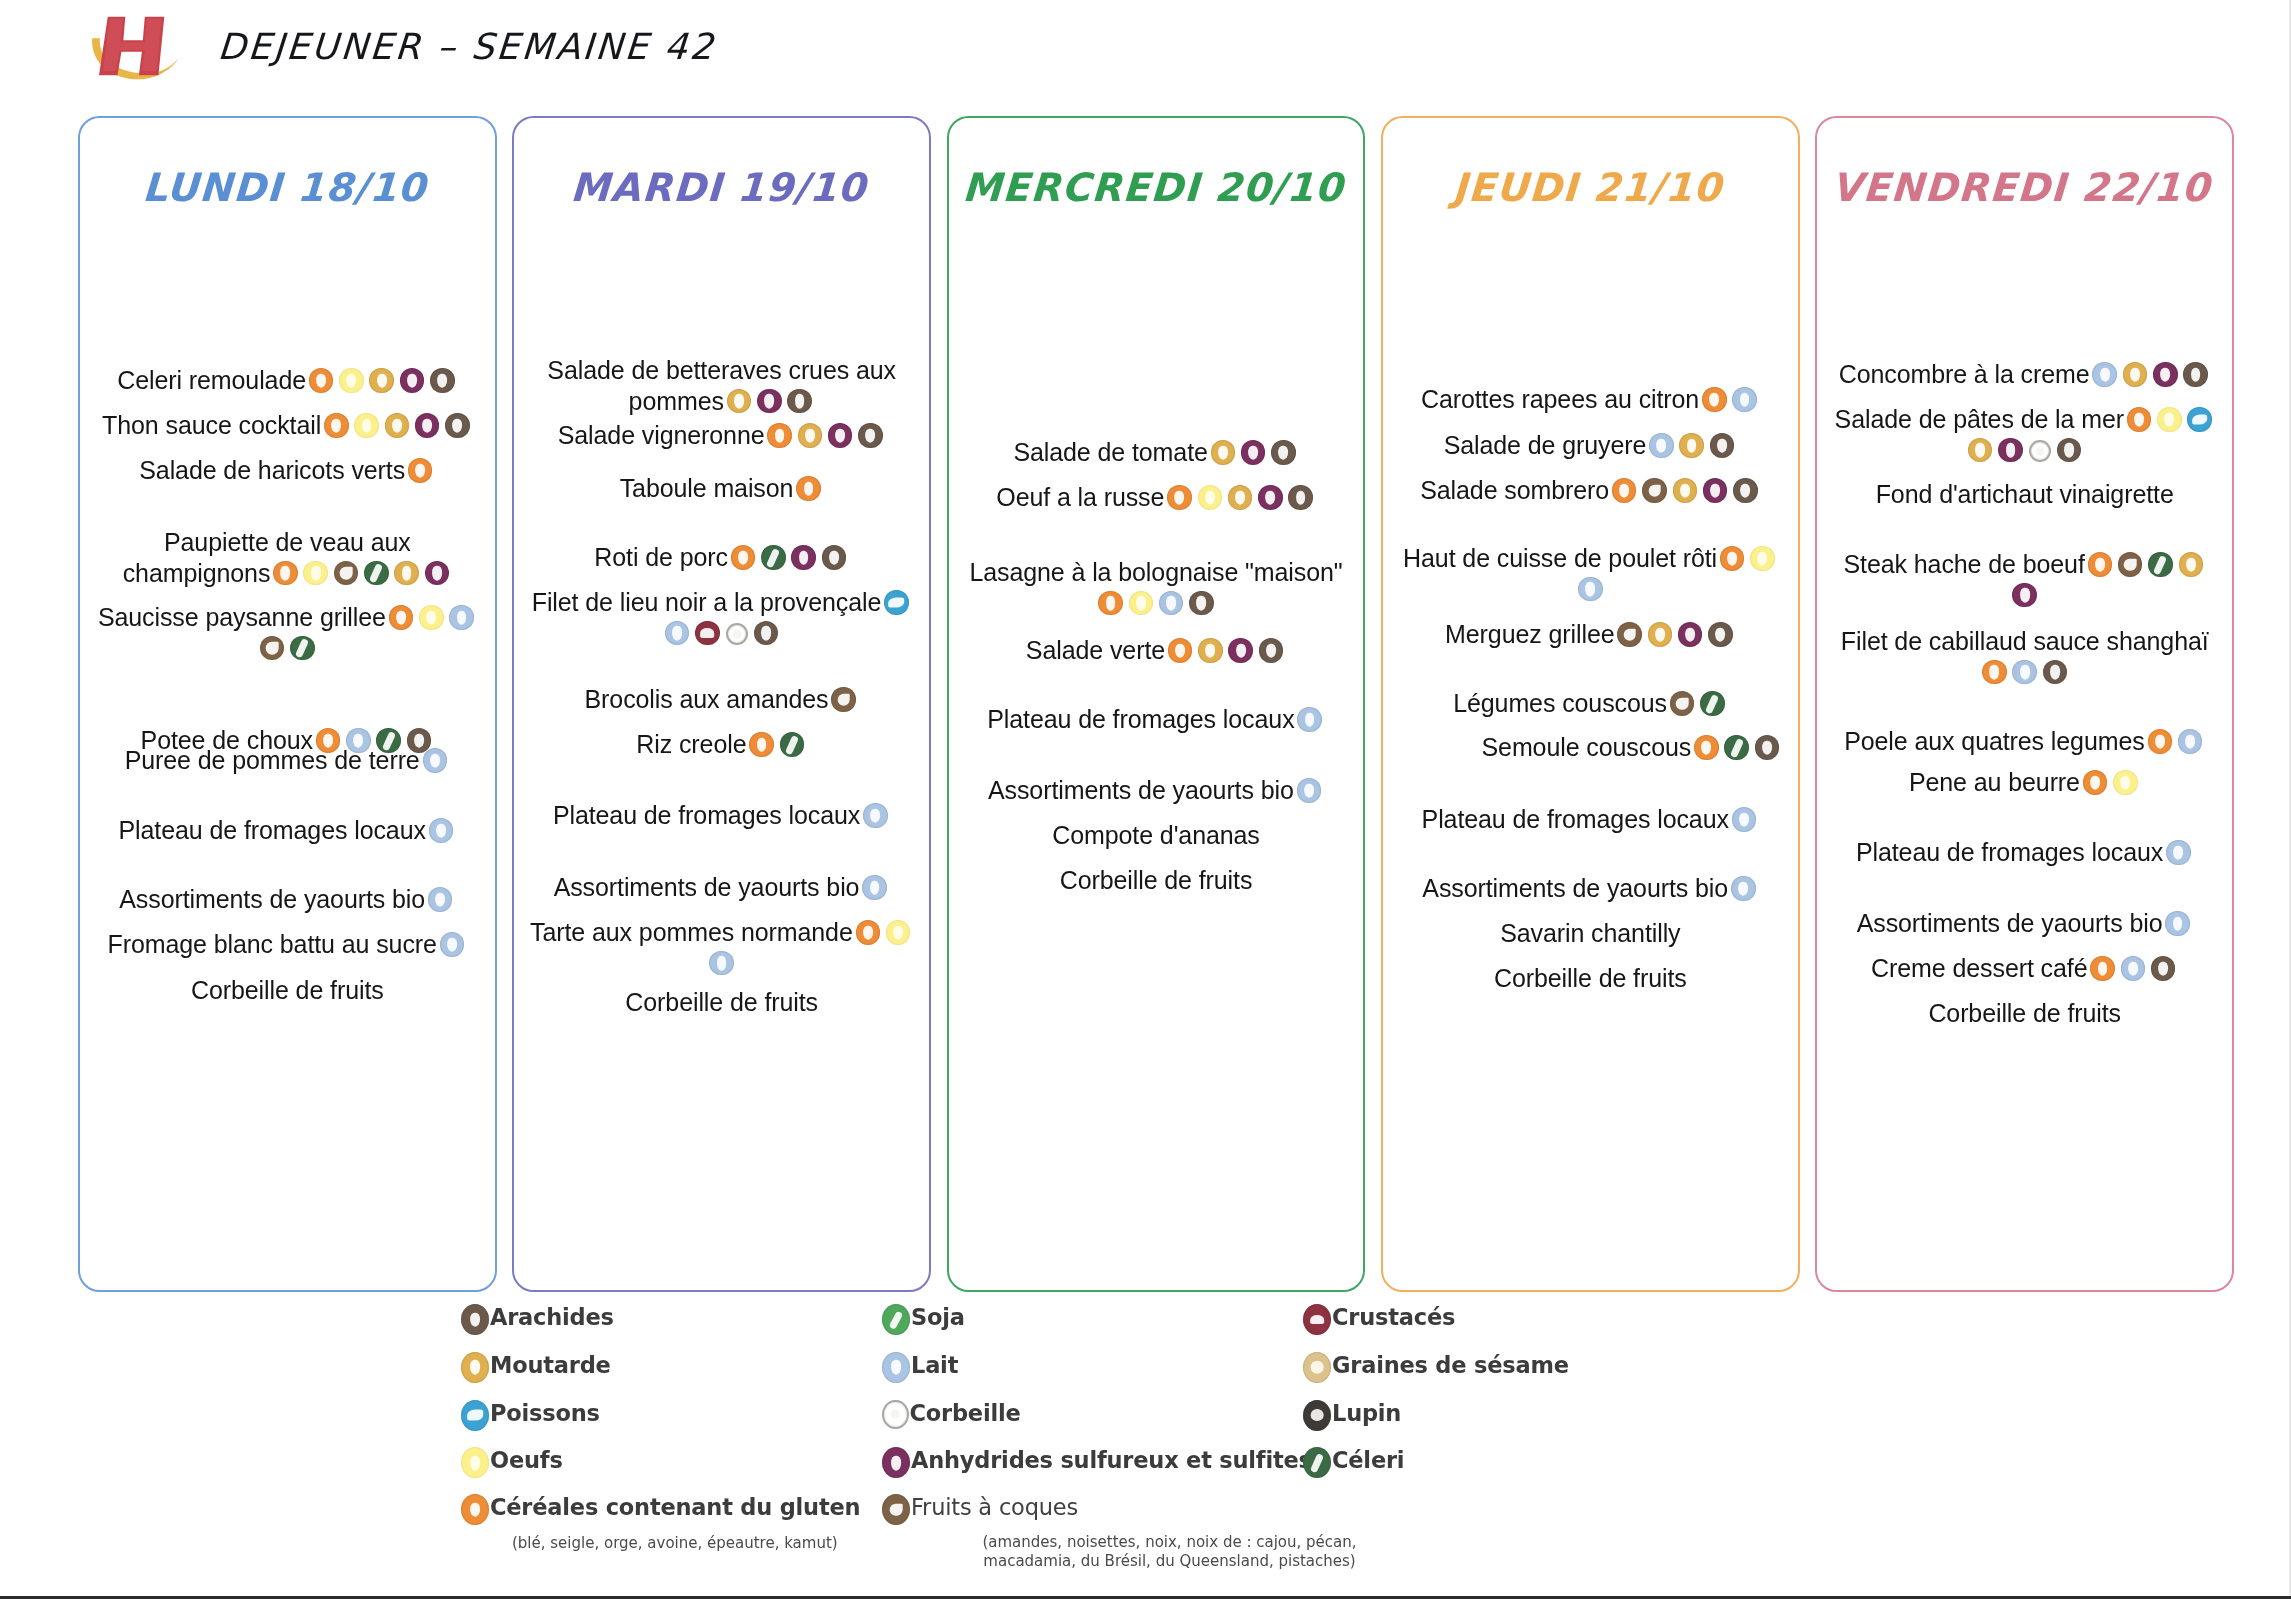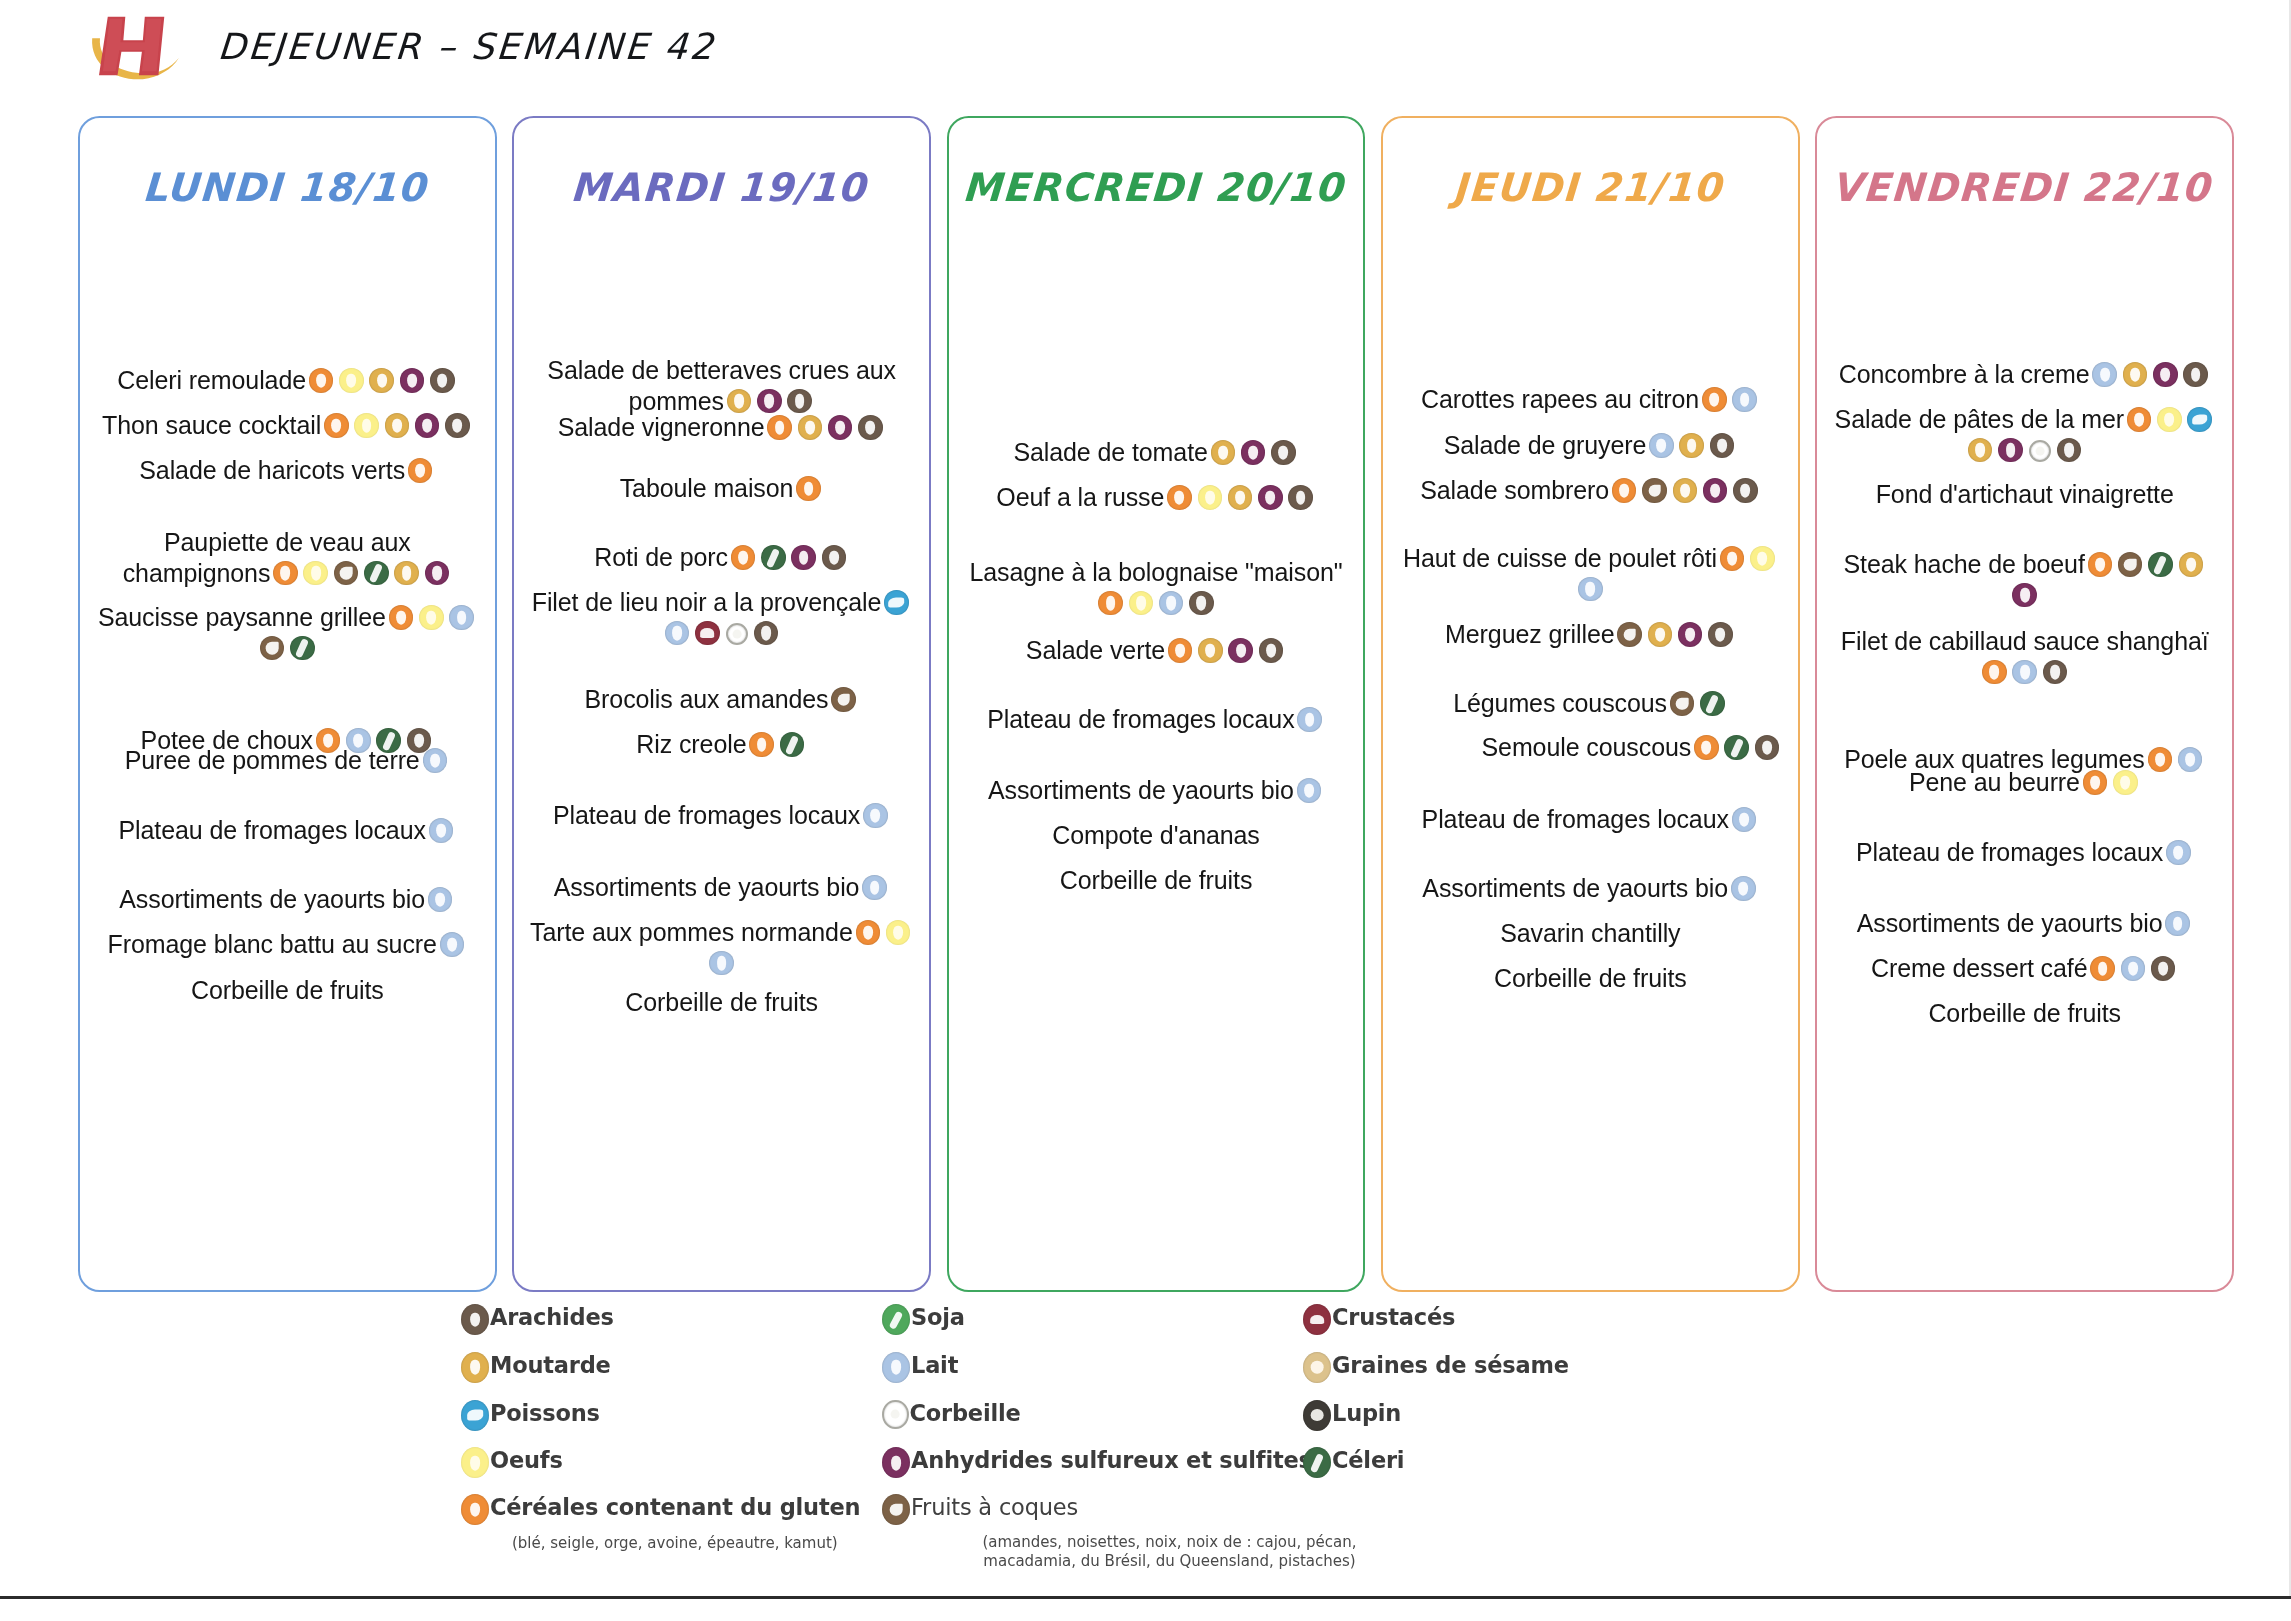--- a/index.html
+++ b/index.html
@@ -241,21 +241,21 @@
         <div class="menu-item" style="top: 605px;"><span class="txt">Plateau de fromages locaux</span><span class="alg lait"></span></div>
         <div class="menu-item" style="top: 674px;"><span class="txt">Assortiments de yaourts bio</span><span class="alg lait"></span></div>
         <div class="menu-item" style="top: 719px;"><span class="txt">Fromage blanc battu au sucre</span><span class="alg lait"></span></div>
         <div class="menu-item" style="top: 765px;"><span class="txt">Corbeille de fruits</span></div>
       </div>
     </div>
     <div class="day-col" style="border-color: rgb(123, 123, 196);">
       <div class="day-title" style="color: rgb(107, 107, 191);">MARDI 19/10</div>
       <div class="day-body">
         <div class="menu-item" style="top: 145px;"><span class="txt">Salade de betteraves crues aux pommes</span><span class="alg moutarde"></span><span class="alg sulfites"></span><span class="alg arachides"></span></div>
-        <div class="menu-item" style="top: 202px;"><span class="txt">Salade vigneronne</span><span class="alg gluten"></span><span class="alg moutarde"></span><span class="alg sulfites"></span><span class="alg arachides"></span></div>
+        <div class="menu-item" style="top: 210px;"><span class="txt">Salade vigneronne</span><span class="alg gluten"></span><span class="alg moutarde"></span><span class="alg sulfites"></span><span class="alg arachides"></span></div>
         <div class="menu-item" style="top: 263px;"><span class="txt">Taboule maison</span><span class="alg gluten"></span></div>
         <div class="menu-item" style="top: 332px;"><span class="txt">Roti de porc</span><span class="alg gluten"></span><span class="alg celeri"></span><span class="alg sulfites"></span><span class="alg arachides"></span></div>
         <div class="menu-item" style="top: 377px;"><span class="txt">Filet de lieu noir a la provençale</span><span class="alg poissons"></span><span class="alg lait"></span><span class="alg crustaces"></span><span class="alg mollusques"></span><span class="alg arachides"></span></div>
         <div class="menu-item" style="top: 474px;"><span class="txt">Brocolis aux amandes</span><span class="alg fruits"></span></div>
         <div class="menu-item" style="top: 519px;"><span class="txt">Riz creole</span><span class="alg gluten"></span><span class="alg celeri"></span></div>
         <div class="menu-item" style="top: 590px;"><span class="txt">Plateau de fromages locaux</span><span class="alg lait"></span></div>
         <div class="menu-item" style="top: 662px;"><span class="txt">Assortiments de yaourts bio</span><span class="alg lait"></span></div>
         <div class="menu-item" style="top: 707px;"><span class="txt">Tarte aux pommes normande</span><span class="alg gluten"></span><span class="alg oeufs"></span><span class="alg lait"></span></div>
         <div class="menu-item" style="top: 777px;"><span class="txt">Corbeille de fruits</span></div>
       </div>
@@ -290,21 +290,21 @@
       </div>
     </div>
     <div class="day-col" style="border-color: rgb(217, 138, 152);">
       <div class="day-title" style="color: rgb(212, 118, 138);">VENDREDI 22/10</div>
       <div class="day-body">
         <div class="menu-item" style="top: 149px;"><span class="txt">Concombre à la creme</span><span class="alg lait"></span><span class="alg moutarde"></span><span class="alg sulfites"></span><span class="alg arachides"></span></div>
         <div class="menu-item" style="top: 194px;"><span class="txt">Salade de pâtes de la mer</span><span class="alg gluten"></span><span class="alg oeufs"></span><span class="alg poissons"></span><span class="alg moutarde"></span><span class="alg sulfites"></span><span class="alg mollusques"></span><span class="alg arachides"></span></div>
         <div class="menu-item" style="top: 269px;"><span class="txt">Fond d'artichaut vinaigrette</span></div>
         <div class="menu-item" style="top: 339px;"><span class="txt">Steak hache de boeuf</span><span class="alg gluten"></span><span class="alg fruits"></span><span class="alg celeri"></span><span class="alg moutarde"></span><span class="alg sulfites"></span></div>
         <div class="menu-item" style="top: 416px;"><span class="txt">Filet de cabillaud sauce shanghaï</span><span class="alg gluten"></span><span class="alg lait"></span><span class="alg arachides"></span></div>
-        <div class="menu-item" style="top: 534px;"><span class="txt">Poele aux quatres legumes</span><span class="alg gluten"></span><span class="alg lait"></span></div>
+        <div class="menu-item" style="top: 516px;"><span class="txt">Poele aux quatres legumes</span><span class="alg gluten"></span><span class="alg lait"></span></div>
         <div class="menu-item" style="top: 557px;"><span class="txt">Pene au beurre</span><span class="alg gluten"></span><span class="alg oeufs"></span></div>
         <div class="menu-item" style="top: 627px;"><span class="txt">Plateau de fromages locaux</span><span class="alg lait"></span></div>
         <div class="menu-item" style="top: 698px;"><span class="txt">Assortiments de yaourts bio</span><span class="alg lait"></span></div>
         <div class="menu-item" style="top: 743px;"><span class="txt">Creme dessert café</span><span class="alg gluten"></span><span class="alg lait"></span><span class="alg arachides"></span></div>
         <div class="menu-item" style="top: 788px;"><span class="txt">Corbeille de fruits</span></div>
       </div>
     </div>
   </div>
 
 <div id="legend">

